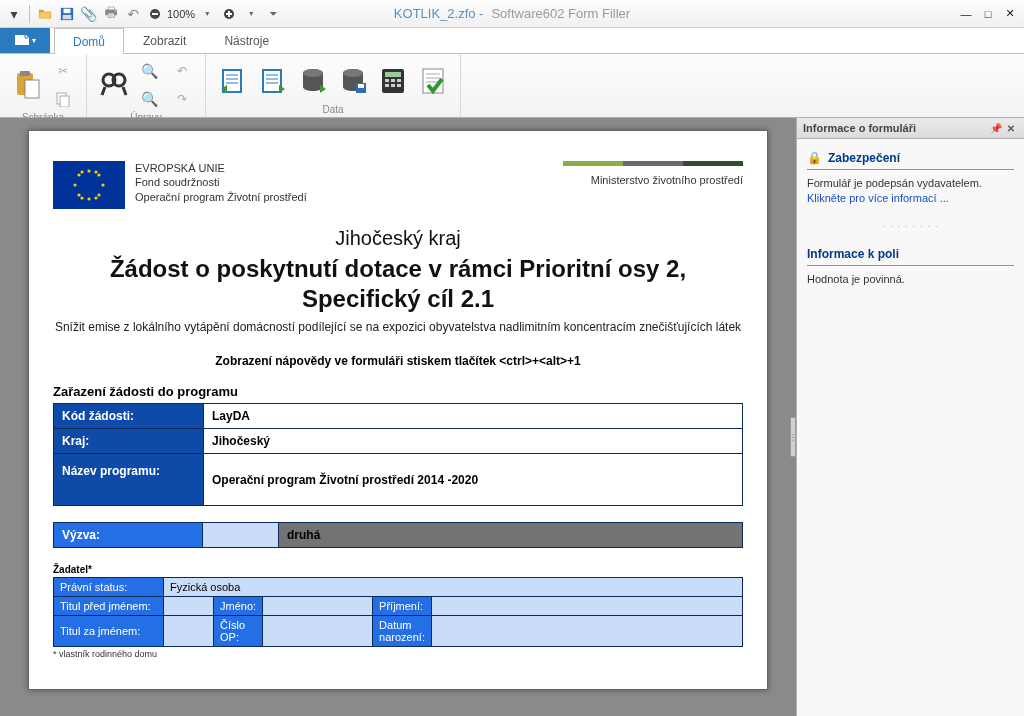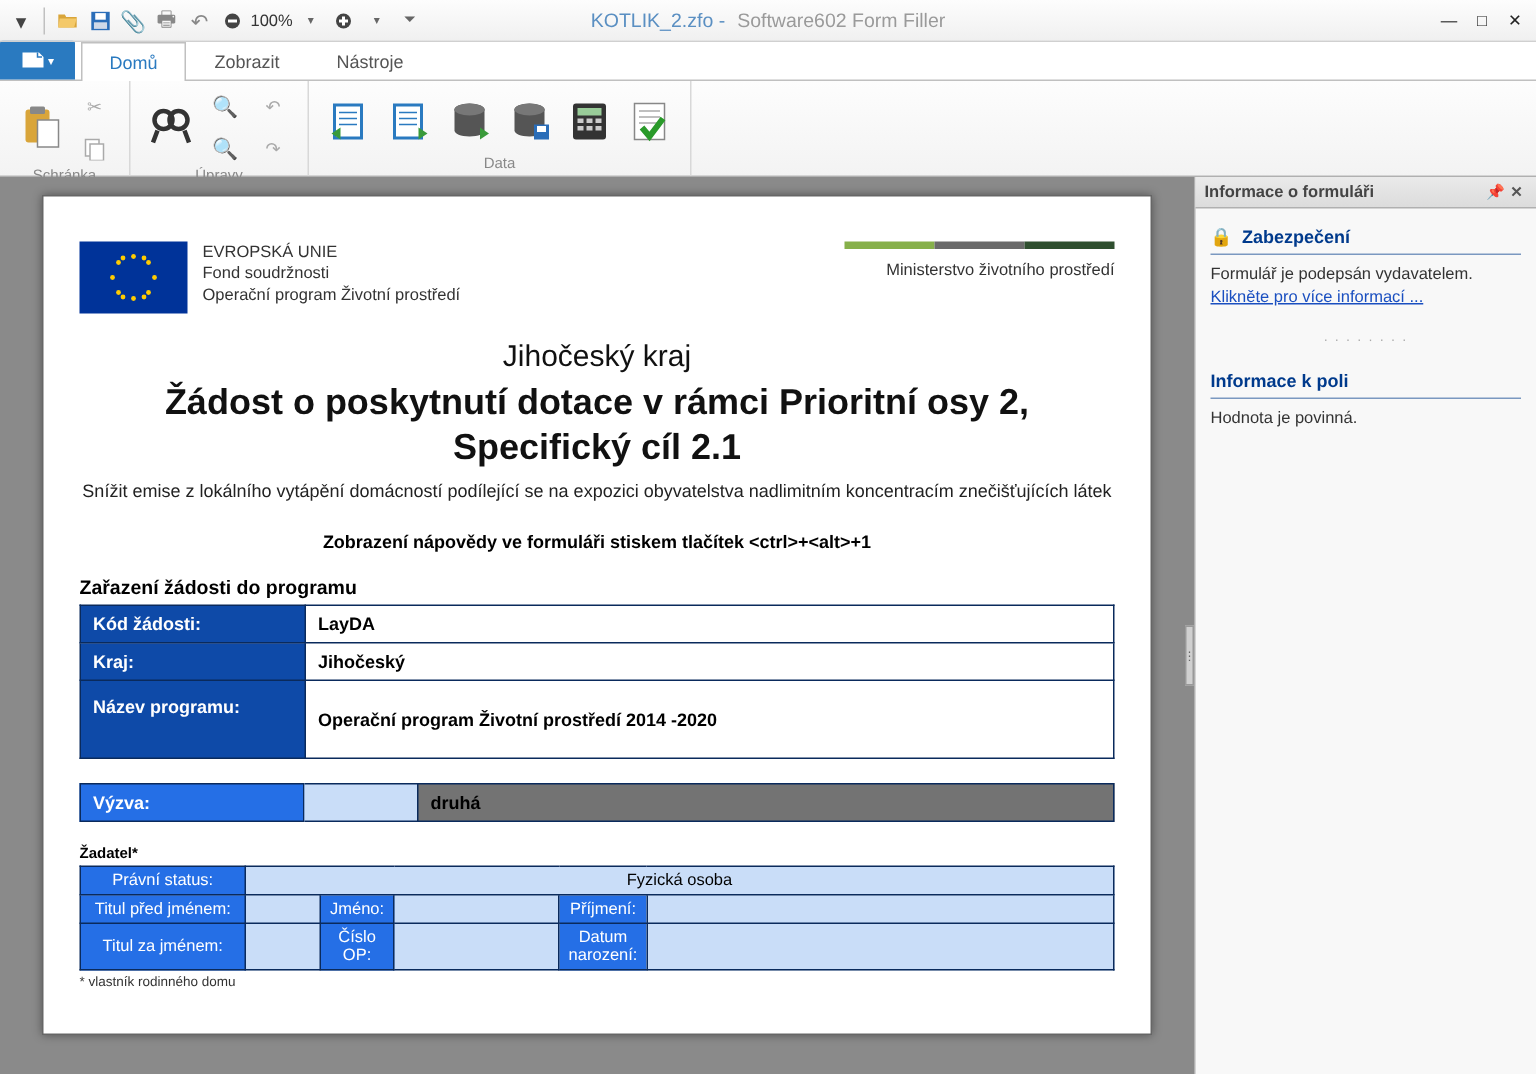--- a/index.html
+++ b/index.html
@@ -37,21 +37,21 @@
   .doc-area { flex: 1; background: #8a8a8a; padding: 12px; overflow: hidden; position: relative;}
   .page { background: #fff; width: 740px; margin: 0 auto; padding: 30px 24px; box-shadow: 0 0 6px rgba(0,0,0,.4); border: 1px solid #666; position: relative;}
   
   .sidebar { width: 228px; background: #f8f8f8; border-left: 1px solid #b0b0b0; display: flex; flex-direction: column; }
   .sidebar-title { background: linear-gradient(#eaeaea,#dcdcdc); border-bottom: 1px solid #b0b0b0; padding: 3px 6px; font-weight: bold; color: #444; display:flex; align-items:center; font-size:11px;}
   .sidebar-title .spacer { flex:1; }
   .sidebar-title .pin, .sidebar-title .x { width:14px; height:14px; font-size:10px; color:#555; cursor:pointer; display:flex; align-items:center; justify-content:center;}
   .sidebar-section { padding: 10px; }
   .sidebar-heading { color: #003a8c; font-weight: bold; border-bottom: 1px solid #7a98c0; padding: 2px 0 4px; margin-bottom: 6px; display:flex; align-items:center; gap:6px; font-size:12px;}
   .sidebar-text { color: #333; font-size: 11px; line-height: 1.4; }
-  .sidebar-link { color: #1a4fc0; text-decoration: underline; cursor:pointer; }
+  .sidebar-link { color: #1a4fc0; cursor:pointer; }
   .sidebar-dots { text-align:center; color:#aaa; letter-spacing:1px; font-size:9px; padding:4px 0;}
   
   
   .logos { display:flex; justify-content:space-between; align-items:flex-start; margin-bottom: 18px;}
   .eu-block { display:flex; gap:10px; align-items:flex-start;}
   .eu-flag { width:72px; height:48px; background:#003399; position:relative; display:flex; align-items:center; justify-content:center;}
   .eu-text { font-size:11px; color:#333; line-height:1.3;}
   .min-block { text-align:right; font-size:11px; color:#333;}
   .min-bar { display:flex; height:5px; width:180px; margin-bottom:8px; margin-left:auto;}
   .min-bar div { flex:1;}
@@ -66,21 +66,21 @@
   .tbl td { border:1px solid #0a2a5c; padding:5px 8px;}
   .tbl .lbl { background:#0e4aa8; color:#fff; font-weight:bold; width:150px;}
   .tbl .val { background:#fff; font-weight:bold;}
   
   .vyzva-row { display:flex; margin-top:16px;}
   .vyzva-lbl { background:#256fe6; color:#fff; font-weight:bold; padding:5px 8px; border:1px solid #0a2a5c; width:150px;}
   .vyzva-gap { background:#c9ddf8; border-top:1px solid #0a2a5c; border-bottom:1px solid #0a2a5c; width:75px;}
   .vyzva-val { background:#737373; border:1px solid #0a2a5c; flex:1; padding:5px 8px; font-weight:bold;}
   
   .zadatel-h { font-weight:bold; font-size:10px; margin-top:16px; margin-bottom:2px;}
-  .zt { width:100%; border-collapse:collapse; font-size:11px;text-align:center;}
+  .zt { width:100%; border-collapse:collapse; font-size:11px;}
   .zt td { border:1px solid #0a2a5c; padding:3px 6px;}
   .zt .zl { background:#256fe6; color:#fff;}
   .zt .zv { background:#c9ddf8;}
   .foot { font-size:9px; color:#333; margin-top:2px;}
   
   .splitter { position:absolute; right:0; top:50%; width:6px; height:40px; background:#d0d0d0; border:1px solid #999; display:flex; align-items:center; justify-content:center; font-size:8px; color:#666;}
 </style>
 </head>
 <body>
 

